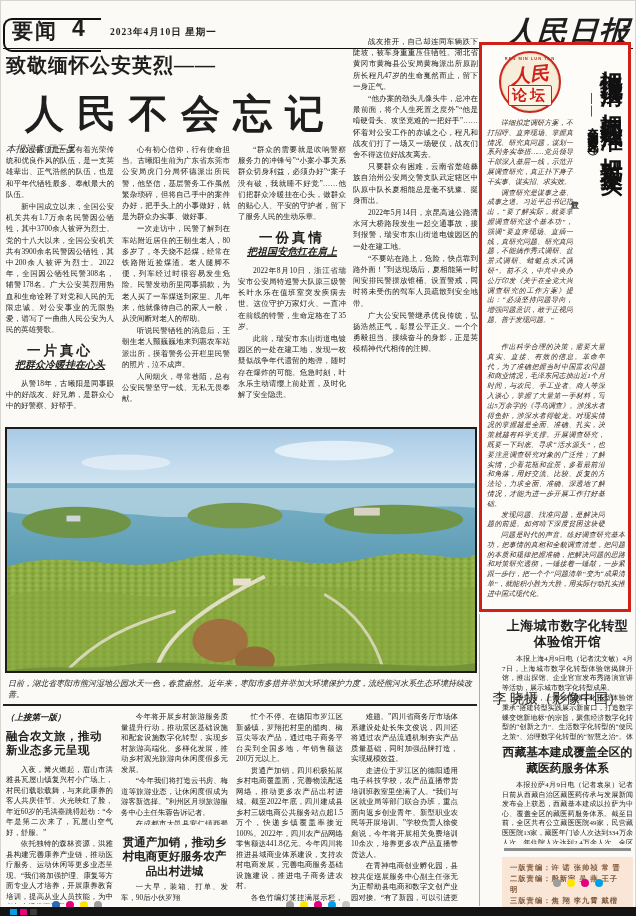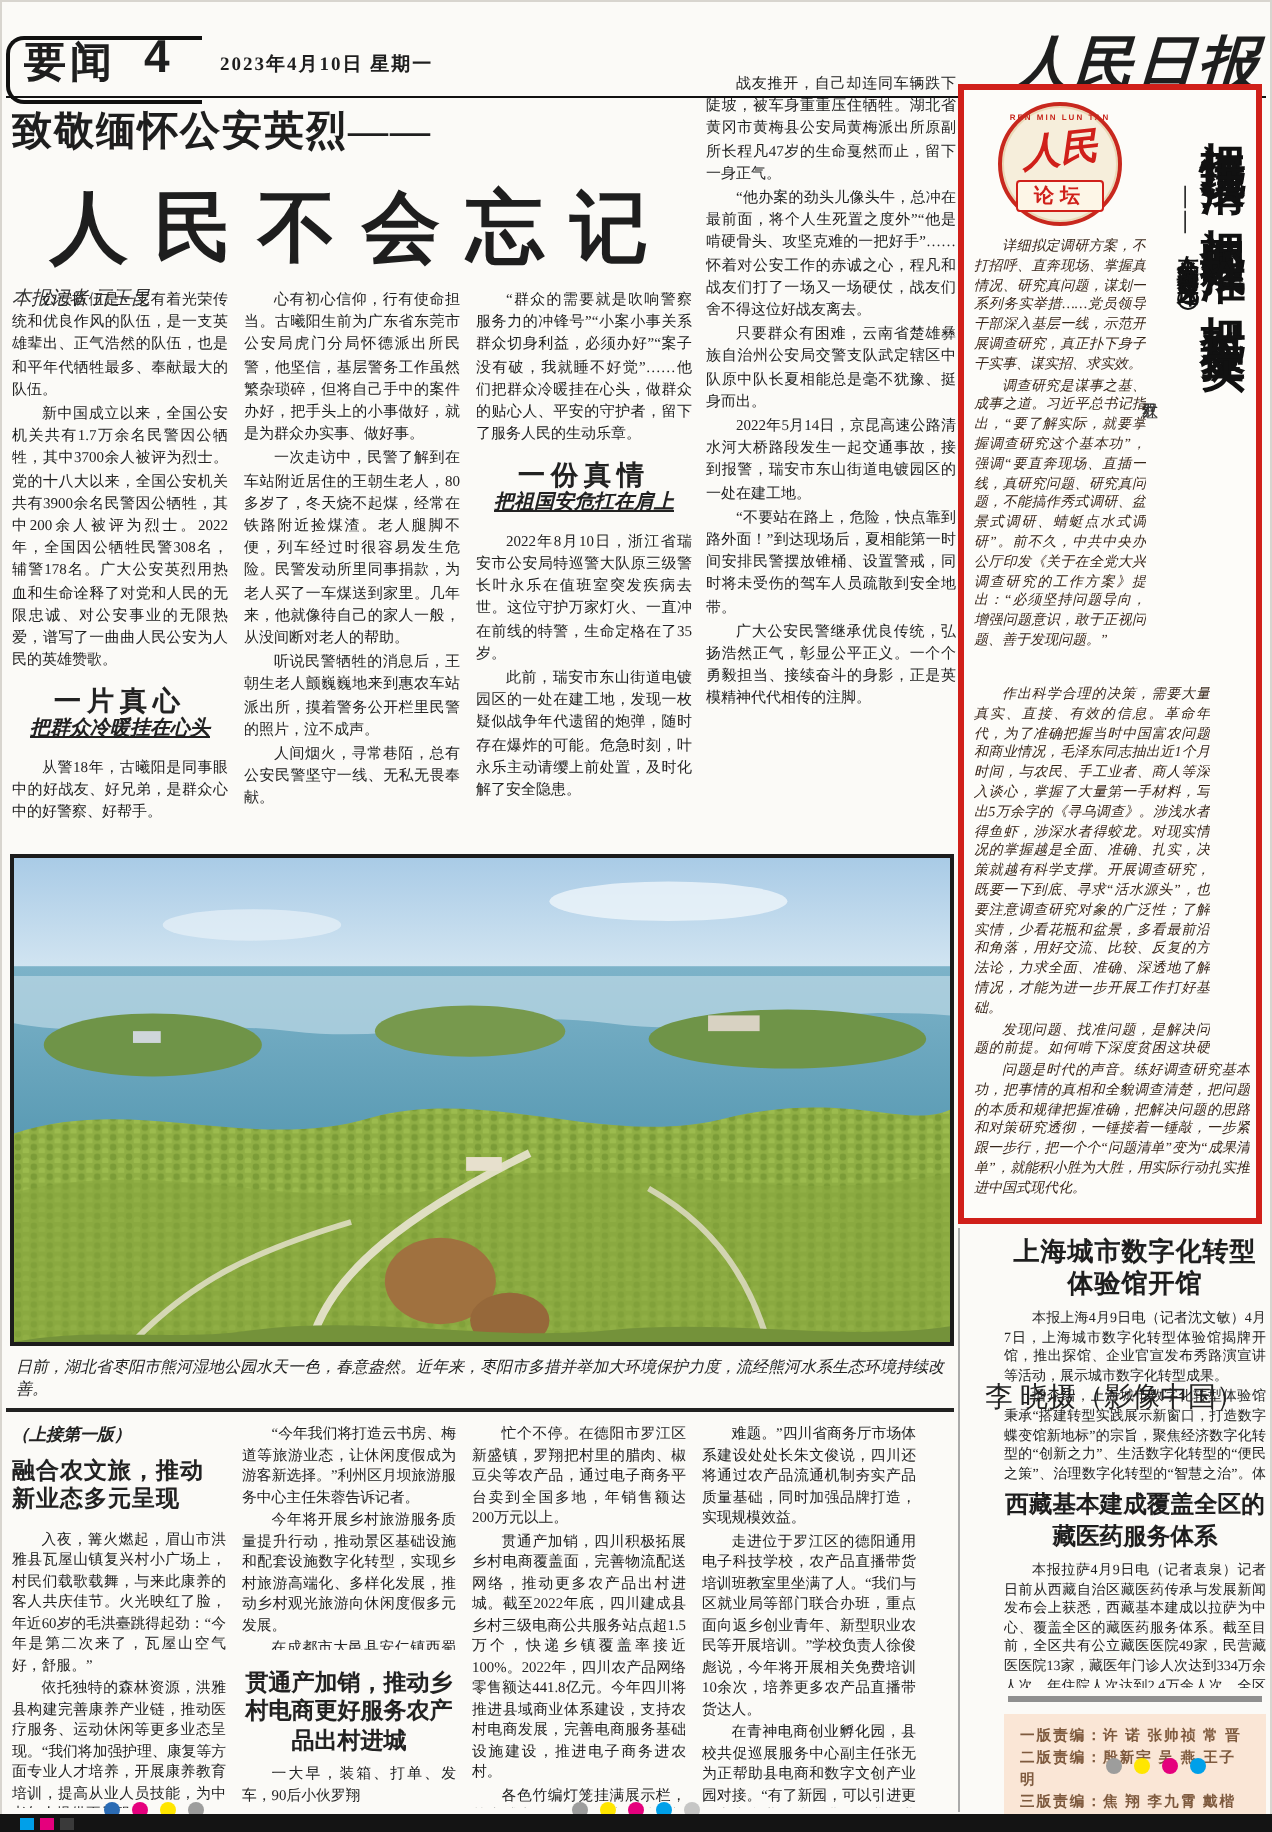--- a/index.html
+++ b/index.html
@@ -42,21 +42,21 @@
   #forum-left{position:absolute;left:5px;top:4px;width:86px;height:292px;overflow:hidden;}
   #forum-mid{position:absolute;left:5px;top:298px;width:118px;height:186px;overflow:hidden;}
   #forum-bot{position:absolute;left:5px;top:486px;width:138px;height:74px;overflow:hidden;}
   
   #lt-logo{width:58px;height:58px;margin:2px auto 6px;border:2px solid #c8281e;border-radius:50%;
       background:#f6eedb;position:relative;text-align:center;box-shadow:0 0 0 1px #e9d9b8 inset;}
   .lt-arc{position:absolute;top:3px;left:0;width:100%;font-size:4px;color:#c8281e;letter-spacing:1px;
       font-family:"Liberation Sans",sans-serif;font-weight:bold;}
   .lt-rm{position:absolute;top:9px;left:0;width:100%;font-size:19px;font-weight:900;color:#d0201a;
       font-style:italic;font-family:"DejaVu Serif",serif;transform:rotate(-6deg);}
-  .lt-lt{position:absolute;bottom:5px;left:7px;right:7px;font-size:10px;font-weight:900;color:#d0201a;
+  .lt-lt{position:absolute;bottom:5px;left:7px;right:7px;font-size:15px;font-weight:900;color:#d0201a;
       background:#fdf6e7;border:1px solid #d0201a;border-radius:2px;letter-spacing:3px;}
   
   #photo{position:absolute;left:5px;top:427px;width:472px;height:246px;border:2px solid #1c1c1c;
       box-sizing:border-box;background:#9cc3de;}
   #photo svg{display:block;width:100%;height:100%;}
   #caption{position:absolute;left:8px;top:678px;width:464px;font-size:8px;font-style:italic;color:#222;line-height:11px;}
   #credit{position:absolute;right:14px;top:690px;font-size:14px;color:#222;}
   #mid-rule{position:absolute;left:3px;top:704px;width:474px;border-top:2px solid #222;}
   
   #bl{position:absolute;left:6px;top:712px;width:458px;height:192px;display:flex;gap:8px;
@@ -213,22 +213,22 @@
     <div class="bl-col">
       <div class="jump">（上接第一版）</div>
       <div class="bl-head">融合农文旅，推动新业态多元呈现</div>
       <div>
           <p class="para">入夜，篝火燃起，眉山市洪雅县瓦屋山镇复兴村小广场上，村民们载歌载舞，与来此康养的客人共庆佳节。火光映红了脸，年近60岁的毛洪臺跳得起劲：“今年是第二次来了，瓦屋山空气好，舒服。”</p>
           <p class="para">依托独特的森林资源，洪雅县构建完善康养产业链，推动医疗服务、运动休闲等更多业态呈现。“我们将加强护理、康复等方面专业人才培养，开展康养教育培训，提高从业人员技能，为中老年人提供更好服务。”</p>
         </div>
     </div>
     <div class="bl-col" id="bl-col2">
       <div class="fill">
+          <p class="para">今年将开展乡村旅游服务质量提升行动，推动景区基础设施和配套设施数字化转型，实现乡村旅游高端化、多样化发展，推动乡村观光旅游向休闲度假多元发展。</p>
           <p class="para">“今年我们将打造云书房、梅道等旅游业态，让休闲度假成为游客新选择。”利州区月坝旅游服务中心主任朱蓉告诉记者。</p>
-          <p class="para">今年将开展乡村旅游服务质量提升行动，推动景区基础设施和配套设施数字化转型，实现乡村旅游高端化、多样化发展，推动乡村观光旅游向休闲度假多元发展。</p>
           <p class="para">在成都市大邑县安仁镇西蜀社区，农事体验中心即将建成。西蜀社区党委书记刘永洪说：“村里保留有完整的传统水稻种植技术，村民对农耕文化有强烈兴趣，我们已经准备了600亩梯田发展农事文化体验，争取今年上半年开工建设农事体验中心。”</p>
         </div>
       <div class="bl-head2">贯通产加销，推动乡村电商更好服务农产品出村进城</div>
       <p class="para">一大早，装箱、打单、发车，90后小伙罗翔</p>
     </div>
     <div class="bl-col">
         <p class="para">忙个不停。在德阳市罗江区新盛镇，罗翔把村里的腊肉、椒豆尖等农产品，通过电子商务平台卖到全国多地，年销售额达200万元以上。</p>
         <p class="para">贯通产加销，四川积极拓展乡村电商覆盖面，完善物流配送网络，推动更多农产品出村进城。截至2022年底，四川建成县乡村三级电商公共服务站点超1.5万个，快递乡镇覆盖率接近100%。2022年，四川农产品网络零售额达441.8亿元。今年四川将推进县域商业体系建设，支持农村电商发展，完善电商服务基础设施建设，推进电子商务进农村。</p>
         <p class="para">各色竹编灯笼挂满展示栏，艺术感十足。在眉山市青神县兰沟村，青神竹宜竹木制品有限公司负责人李银海正指导工人将新式竹编灯笼装进快递箱。得益于电商和物流网络发展，公司一年外销的灯笼产值逾千万元，还带动了20多名村民就近务工。</p>
       </div>

